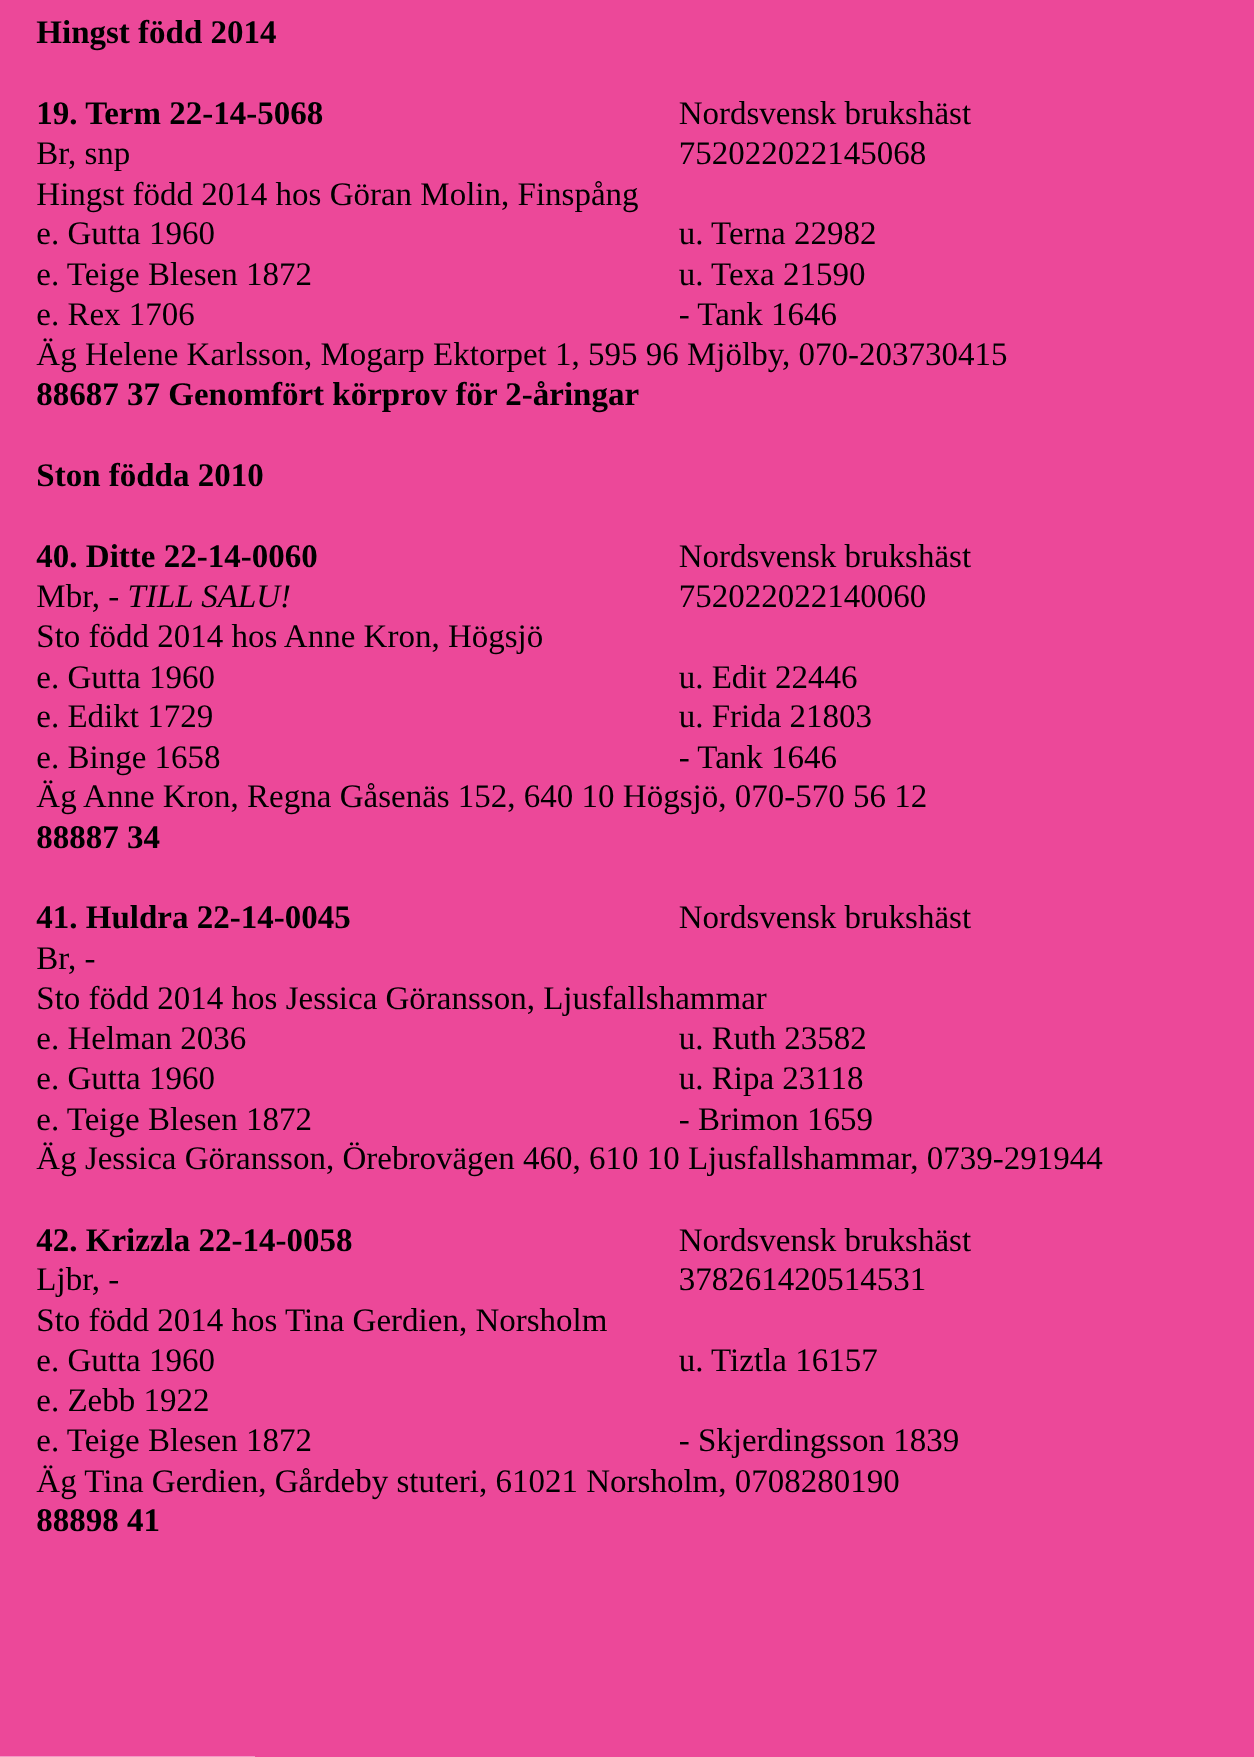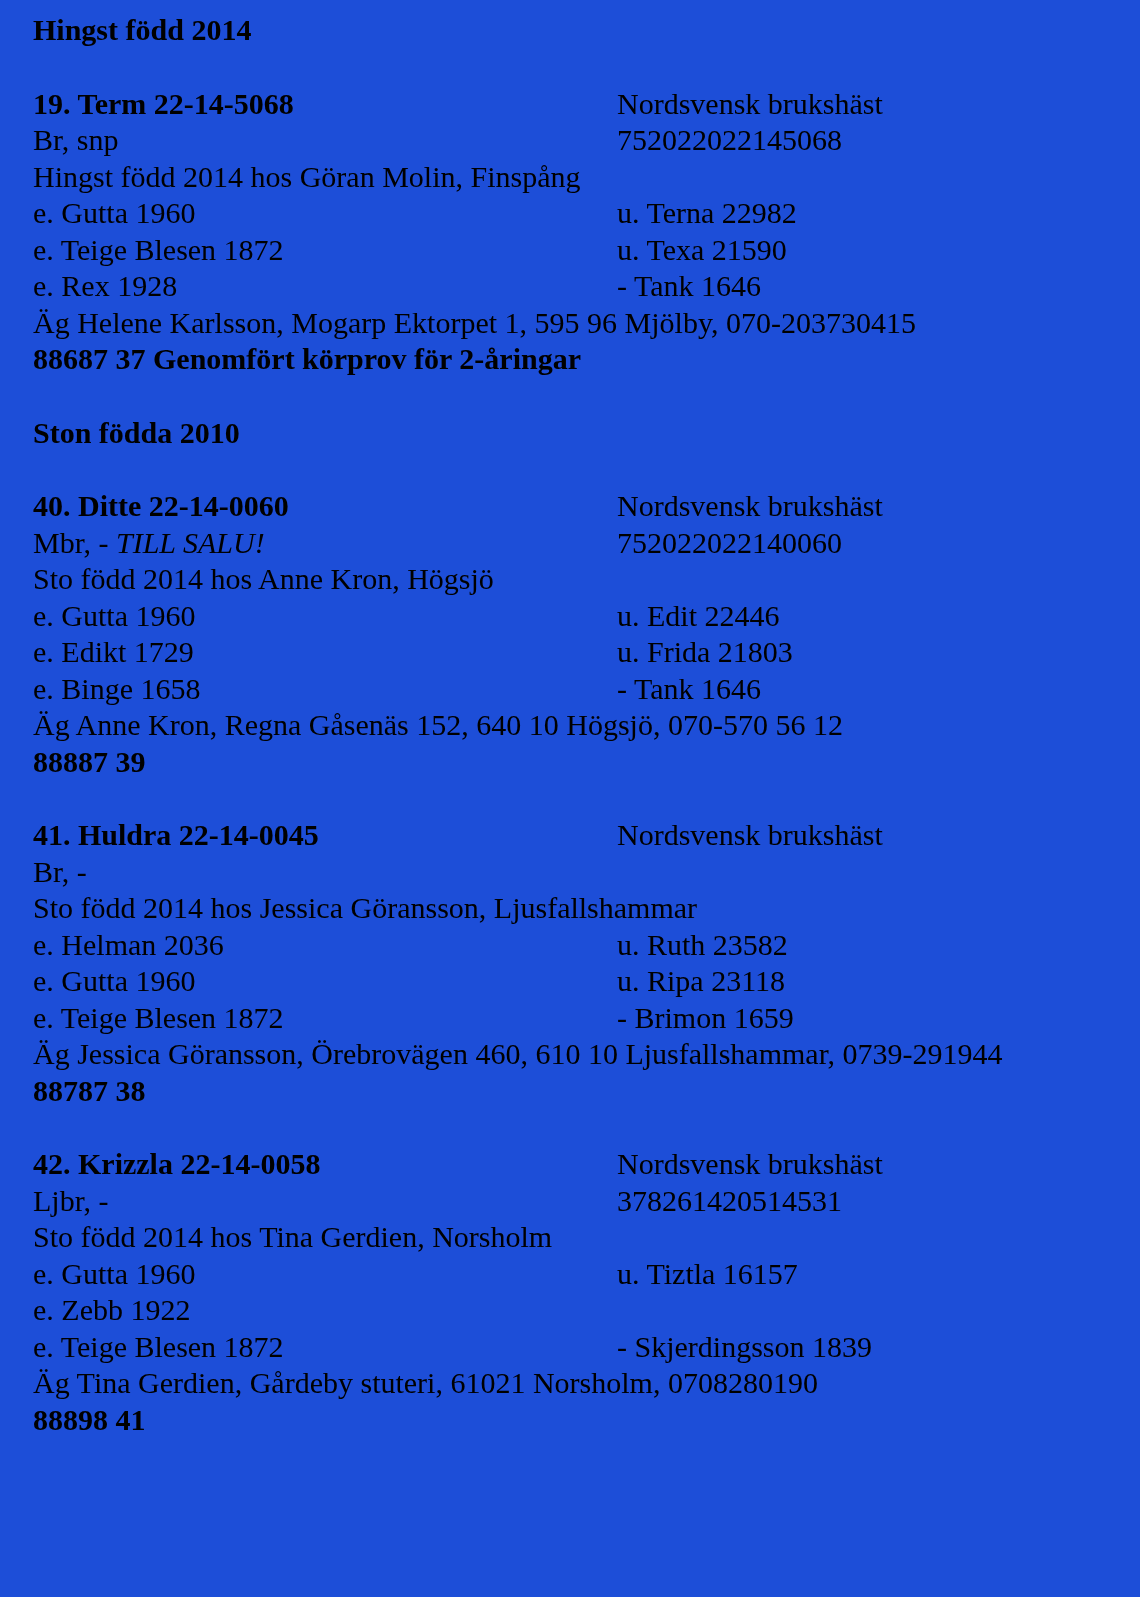--- a/index.html
+++ b/index.html
@@ -6,21 +6,21 @@
   .page {
     width: 1140px;
     height: 1597px;
     box-sizing: border-box;
     padding: 12px 20px 0 33px;
     font-family: "Liberation Serif", serif;
     font-size: 30px;
     line-height: 36.5px;
     color: #000000;
     overflow: hidden;
-    background: #1d4ed8;
+    background: #ec4899;
   }
   .heading { font-weight: bold; margin-bottom: 37px; }
   .entry { margin-bottom: 37px; }
   .row { display: flex; }
   .col-l { flex: 0 0 584px; }
   .col-r { flex: 1 1 auto; }
   .title { font-weight: bold; }
   .code { font-weight: bold; }
   .italic { font-style: italic; text-align: right; }
 </style>
@@ -43,21 +43,21 @@
     <div>Hingst född 2014 hos Göran Molin, Finspång</div>
     <div class="row">
       <div class="col-l">e. Gutta 1960</div>
       <div class="col-r">u. Terna 22982</div>
     </div>
     <div class="row">
       <div class="col-l">e. Teige Blesen 1872</div>
       <div class="col-r">u. Texa 21590</div>
     </div>
     <div class="row">
-      <div class="col-l">e. Rex 1928</div>
+      <div class="col-l">e. Rex 1706</div>
       <div class="col-r">- Tank 1646</div>
     </div>
     <div>Äg Helene Karlsson, Mogarp Ektorpet 1, 595 96 Mjölby, 070-203730415</div>
     <div class="code">88687 37 Genomfört körprov för 2-åringar</div>
   </section>
 
   <div class="heading">Ston födda 2010</div>
 
   <section class="entry">
     <div class="row">
@@ -75,21 +75,21 @@
     </div>
     <div class="row">
       <div class="col-l">e. Edikt 1729</div>
       <div class="col-r">u. Frida 21803</div>
     </div>
     <div class="row">
       <div class="col-l">e. Binge 1658</div>
       <div class="col-r">- Tank 1646</div>
     </div>
     <div>Äg Anne Kron, Regna Gåsenäs 152, 640 10 Högsjö, 070-570 56 12</div>
-    <div class="code">88887 39</div>
+    <div class="code">88887 34</div>
   </section>
 
   <section class="entry">
     <div class="row">
       <div class="col-l title">41. Huldra 22-14-0045</div>
       <div class="col-r">Nordsvensk brukshäst</div>
     </div>
     <div class="row">
       <div class="col-l"><span>Br, -</span> <span class="italic"></span></div>
     </div>
@@ -100,21 +100,20 @@
     </div>
     <div class="row">
       <div class="col-l">e. Gutta 1960</div>
       <div class="col-r">u. Ripa 23118</div>
     </div>
     <div class="row">
       <div class="col-l">e. Teige Blesen 1872</div>
       <div class="col-r">- Brimon 1659</div>
     </div>
     <div>Äg Jessica Göransson, Örebrovägen 460, 610 10 Ljusfallshammar, 0739-291944</div>
-    <div class="code">88787 38</div>
   </section>
 
   <section class="entry">
     <div class="row">
       <div class="col-l title">42. Krizzla 22-14-0058</div>
       <div class="col-r">Nordsvensk brukshäst</div>
     </div>
     <div class="row">
       <div class="col-l"><span>Ljbr, -</span> <span class="italic"></span></div>
       <div class="col-r">378261420514531</div>

